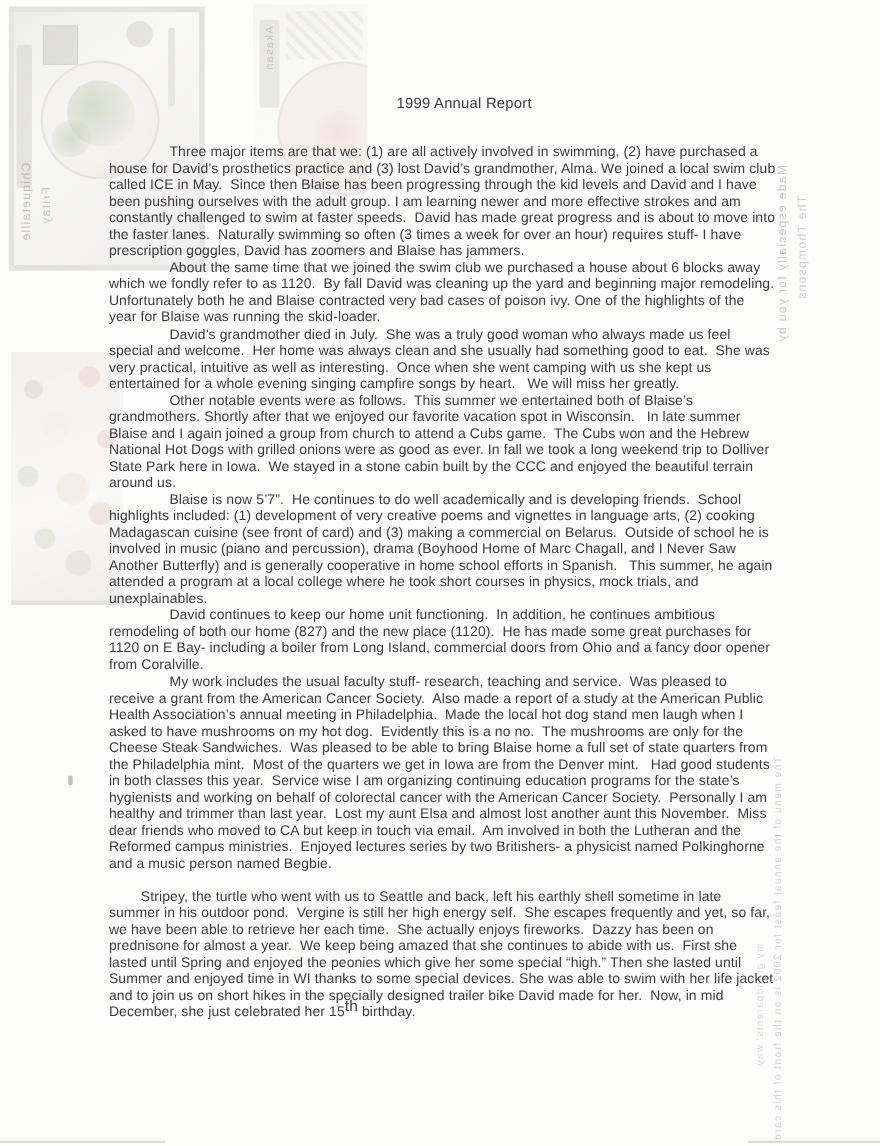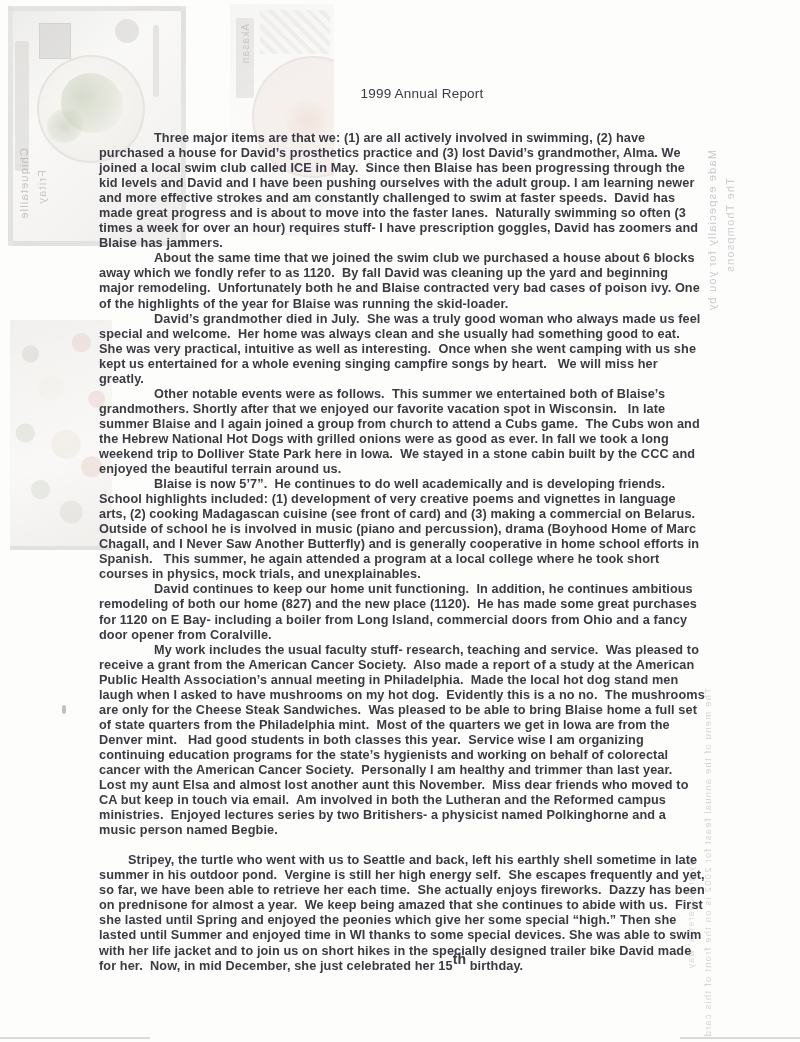--- a/index.html
+++ b/index.html
@@ -64,21 +64,21 @@
   .vt-cap{color:#a3a19a;}
   .speck{position:absolute;width:4px;height:9px;border-radius:2px;background:rgba(120,120,125,.45);}
   .edge-line{position:absolute;height:2px;background:rgba(195,195,192,.6);}
 
   
   .textlayer{position:absolute;inset:0;z-index:2;color:#3a3a42;}
   .title{position:absolute;left:110px;top:86px;width:604px;text-align:center;
        font-size:13.5px;letter-spacing:.2px;transform:translateX(10px);}
   .lettertext{position:absolute;left:99px;top:131px;width:606px;
        font-size:12.7px;line-height:15.05px;letter-spacing:.1px;}
-  .lettertext p{margin:0;text-indent:55px;white-space:pre-wrap;font-weight:bold;}
+  .lettertext p{margin:0;text-indent:55px;white-space:pre-wrap;}
   .lettertext sup{font-size:14px;vertical-align:super;line-height:0;margin-top:20px;}
 </style>
 </head>
 <body>
 
 <div class="page">
 
   <div class="bleed">
 
     <div class="bp bp1">

